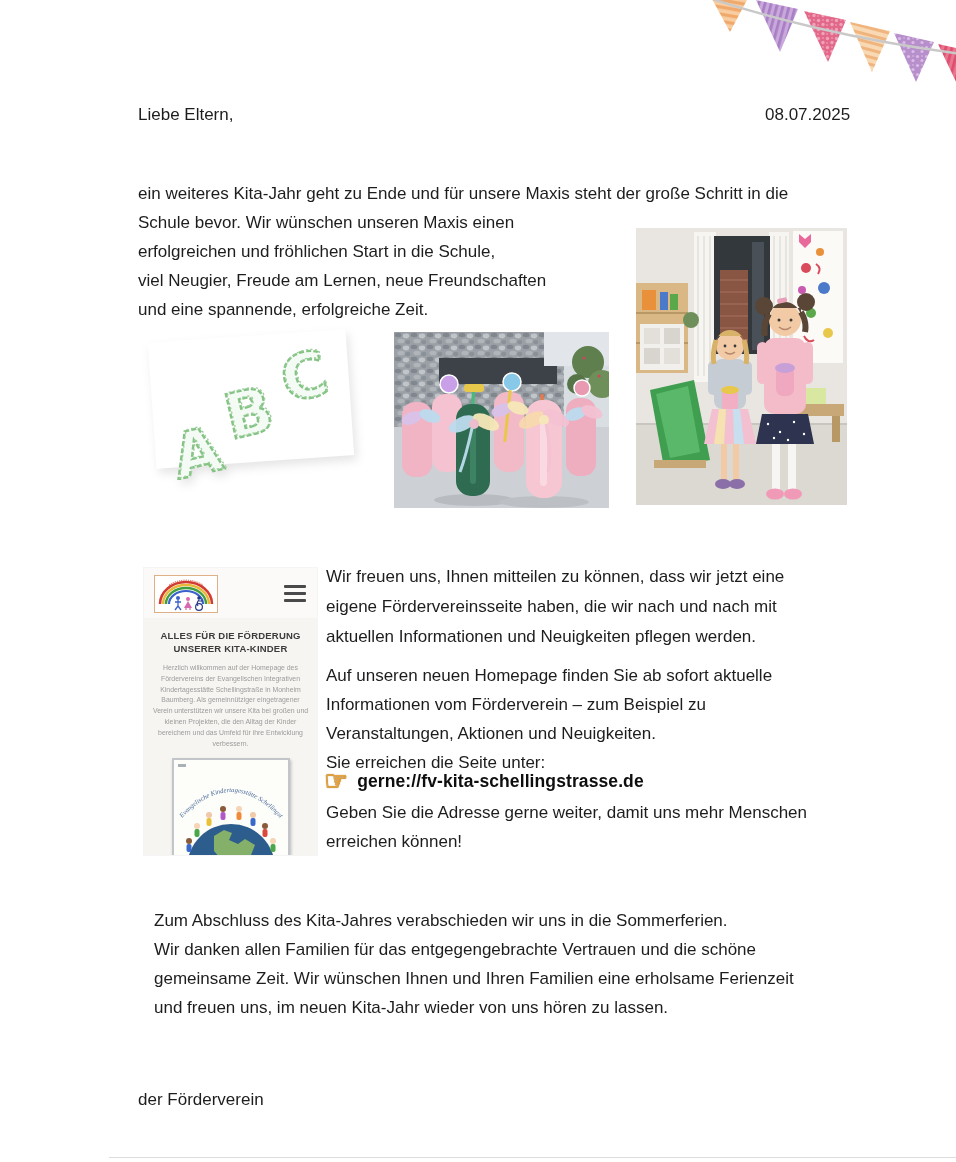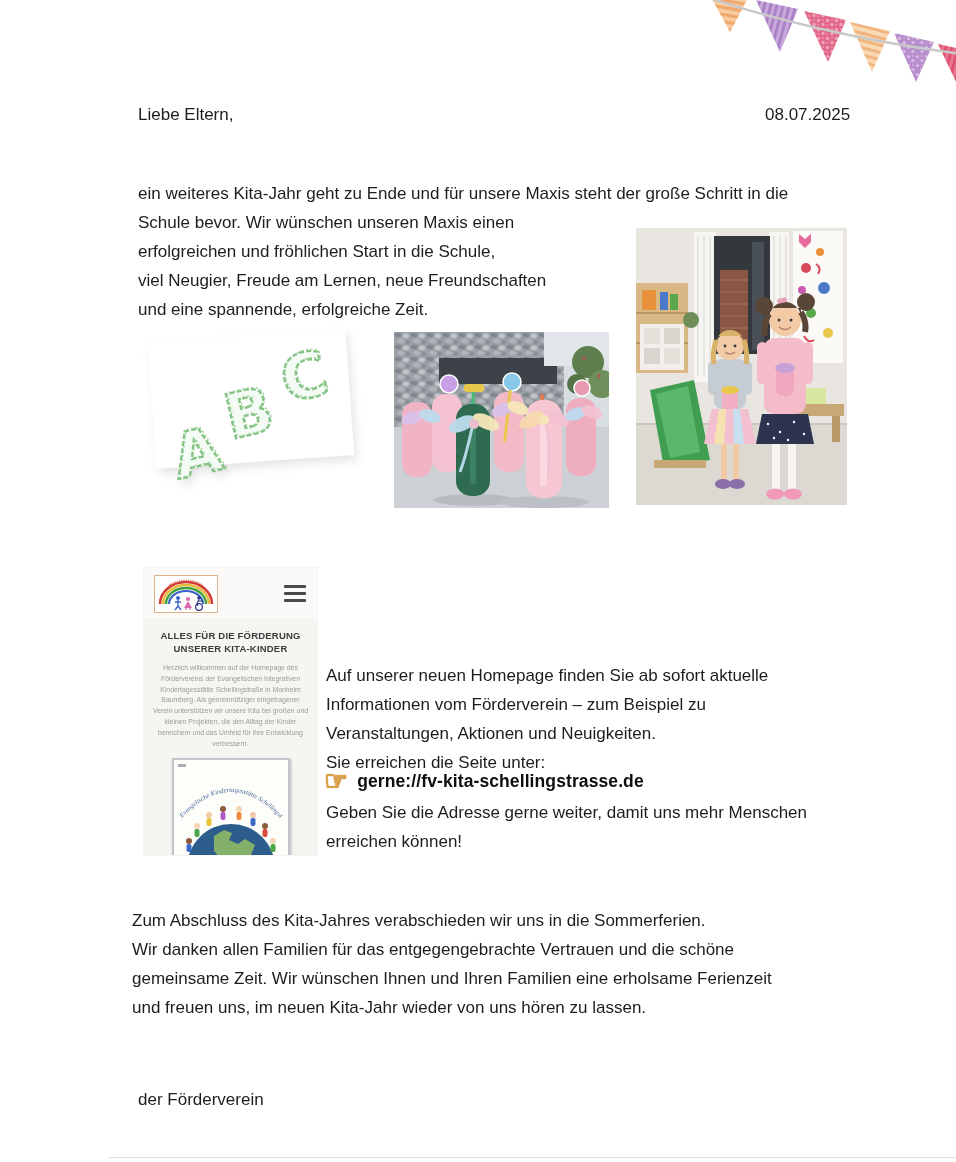--- a/index.html
+++ b/index.html
@@ -14,21 +14,21 @@
   .intro-line1{left:114px;top:179px;width:740px;}
   .intro-rest{left:114px;top:208px;width:520px;}
   .announce{left:302px;top:562px;width:560px;line-height:30px;}
   .homepage-para{left:302px;top:661px;width:560px;}
   .homepage-para b{font-weight:400;}
   .url-row{left:300px;top:769px;display:flex;align-items:center;gap:9px;}
   .hand{color:#E8A33D;font-size:27px;line-height:24px;font-weight:700;
         text-shadow:0 0 1px #8a5f10;}
   .url{font-weight:700;font-size:17.5px;color:#0e0e0e;letter-spacing:.1px;}
   .share{left:302px;top:798px;width:560px;}
-  .farewell{left:108px;top:906px;width:770px;}
+  .farewell{left:130px;top:906px;width:770px;}
   .signoff{left:114px;top:1056px;width:400px;}
   .hairline{left:85px;bottom:4px;right:0;height:1px;background:#dddddd;}
 
   
   .bunting{right:0;top:0;width:290px;height:100px;}
   .abc-art{left:112px;top:328px;width:225px;height:152px;
            filter:drop-shadow(3px 5px 5px rgba(0,0,0,0.10));}
   .bottles-photo{left:370px;top:332px;width:215px;height:176px;}
   .kids-photo{left:612px;top:228px;width:211px;height:277px;}
 
@@ -360,22 +360,25 @@
             </g>
           <g transform="translate(103,104)">
               <circle r="3" cy="-6" fill="#f0c9a8"></circle>
               <rect x="-2.5" y="-3" width="5" height="8" rx="2" fill="#e8c23a"></rect>
             </g>
         </g>
       </svg>
     </div>
   </div>
 
-
-  <div class="abs txt homepage-para"><span>Auf unserer </span><b>neuen Homepage</b><span> finden Sie ab sofort aktuelle
+  <div class="abs txt announce">Wir freuen uns, Ihnen mitteilen zu können, dass wir jetzt eine
+eigene Fördervereinsseite haben, die wir nach und nach mit
+aktuellen Informationen und Neuigkeiten pflegen werden.</div>
+
+  <div class="abs txt homepage-para"><span>Auf unseren </span><b>neuen Homepage</b><span> finden Sie ab sofort aktuelle
 Informationen vom Förderverein – zum Beispiel zu
 Veranstaltungen, Aktionen und Neuigkeiten.
 Sie erreichen die Seite unter:</span></div>
 
   <div class="abs url-row">
     <span class="hand">☞</span>
     <span class="url">gerne://fv-kita-schellingstrasse.de</span>
   </div>
 
   <div class="abs txt share">Geben Sie die Adresse gerne weiter, damit uns mehr Menschen

